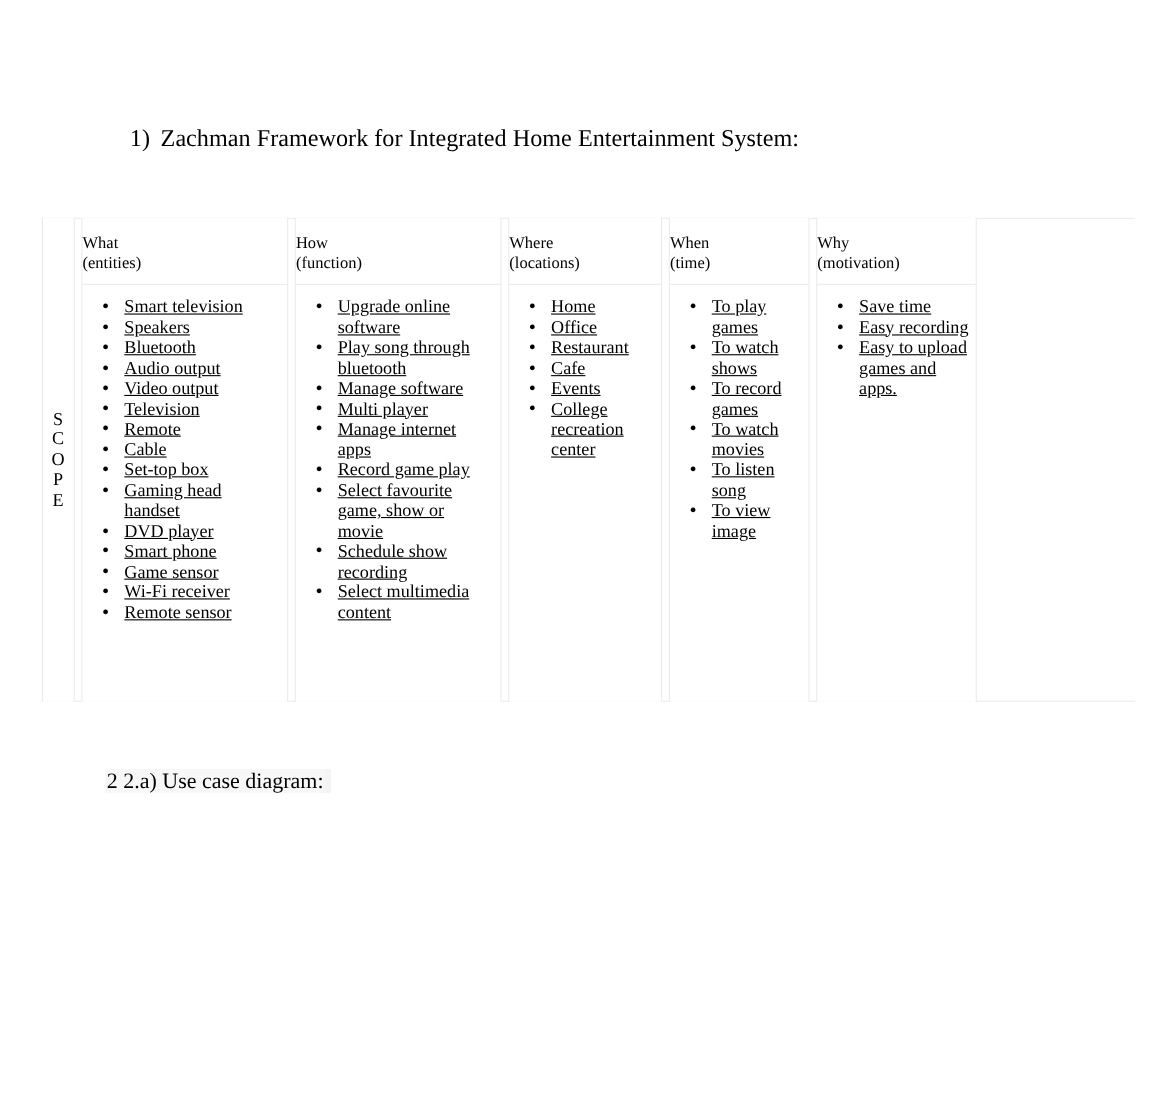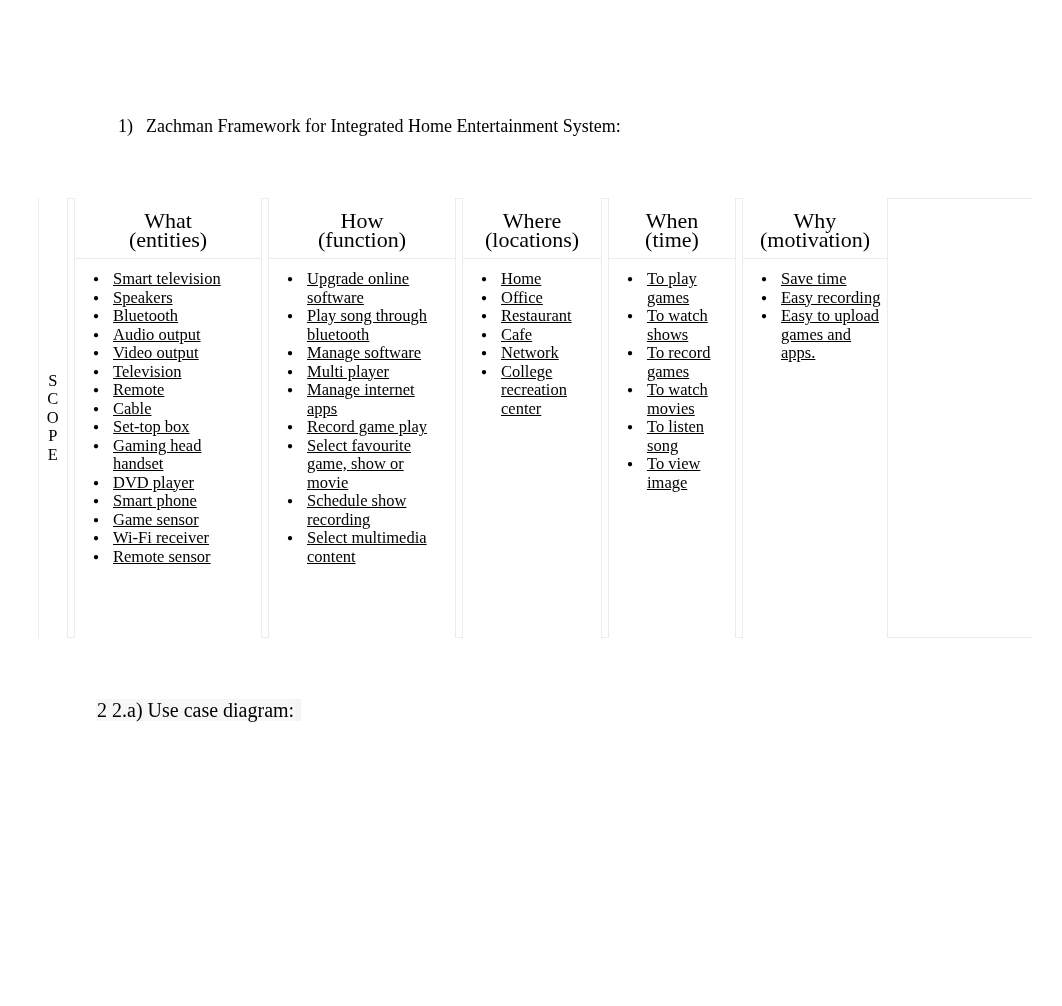--- a/index.html
+++ b/index.html
@@ -20,21 +20,21 @@
     position: absolute;
     inset: 0;
     background: #ffffff;
   }
 
   
   .heading-line {
     position: absolute;
     left: 118px;
     top: 114px;
-    font-size: 18px;
+    font-size: 22px;
     line-height: 24px;
     white-space: nowrap;
   }
   .heading-line .num {
     display: inline-block;
     width: 28px;
   }
 
   
   .zachman-table {
@@ -87,22 +87,22 @@
     font-size: 16.5px;
     line-height: 18.5px;
     text-align: center;
     letter-spacing: 0.5px;
   }
   .scope-stack span {
     display: block;
   }
 
   .col-head {
-    text-align: center;
-    font-size: 22px;
+    text-align: left;
+    font-size: 15px;
     line-height: 18.5px;
     padding-top: 14px;
     padding-bottom: 9px;
     border-bottom: 1px solid #ececec;
   }
   .col-head .hl { display: block; }
 
   .col-body {
     padding: 11px 6px 8px 6px;
   }
@@ -224,21 +224,21 @@
       <div class="col-head">
         <span class="hl">Where</span>
         <span class="hl">(locations)</span>
       </div>
       <div class="col-body">
         <ul class="items">
           <li>Home</li>
           <li>Office</li>
           <li>Restaurant</li>
           <li>Cafe</li>
-          <li>Network</li>
+          <li>Events</li>
           <li>College recreation center</li>
         </ul>
       </div>
     </div>
 
 
     <div class="col col-when">
       <div class="col-head">
         <span class="hl">When</span>
         <span class="hl">(time)</span>

